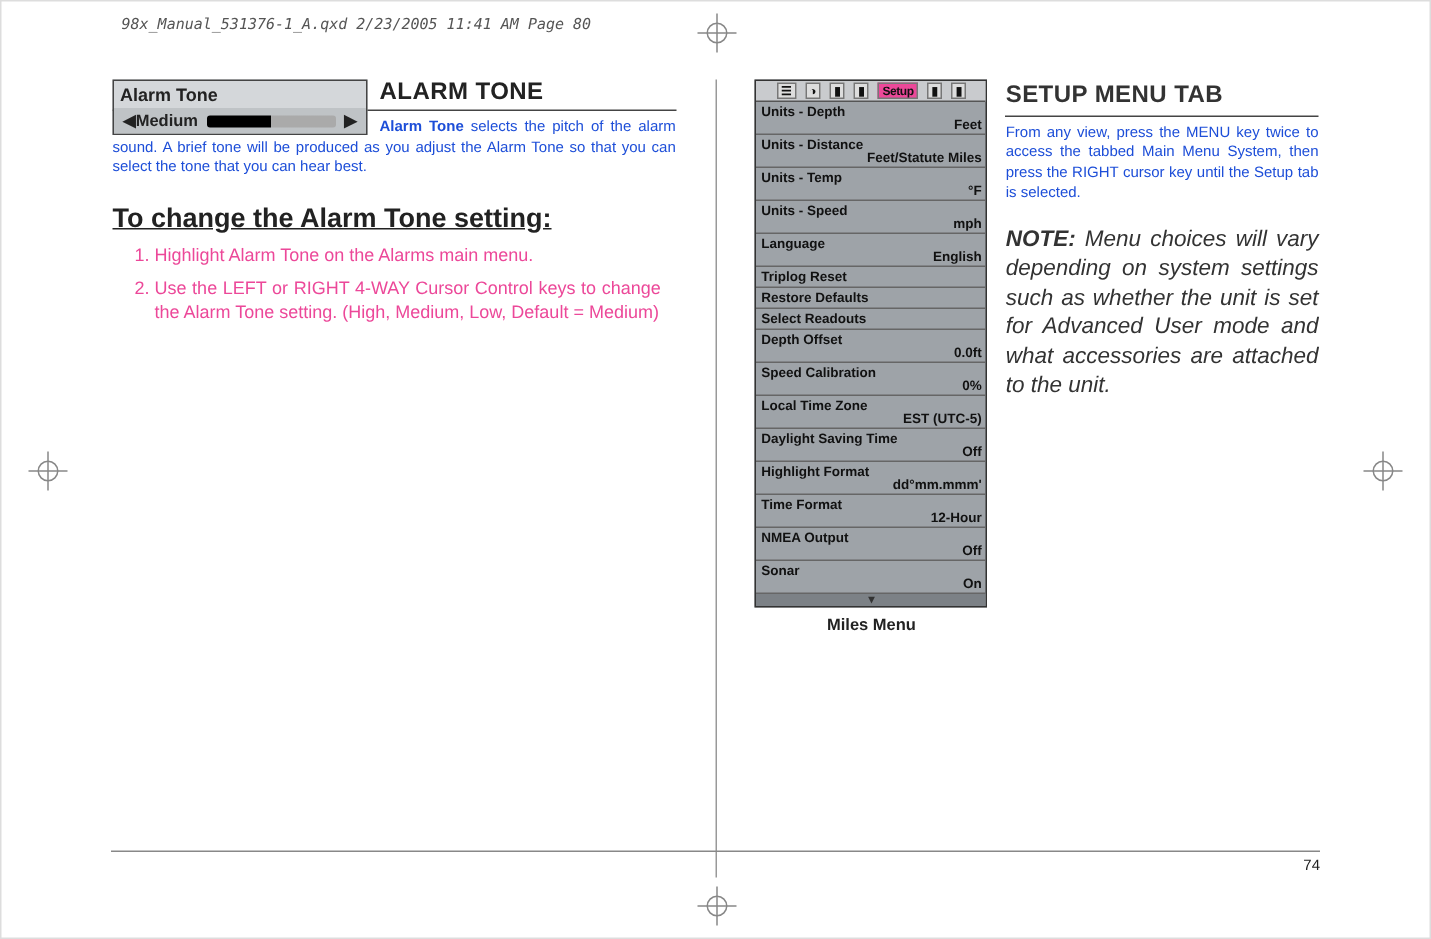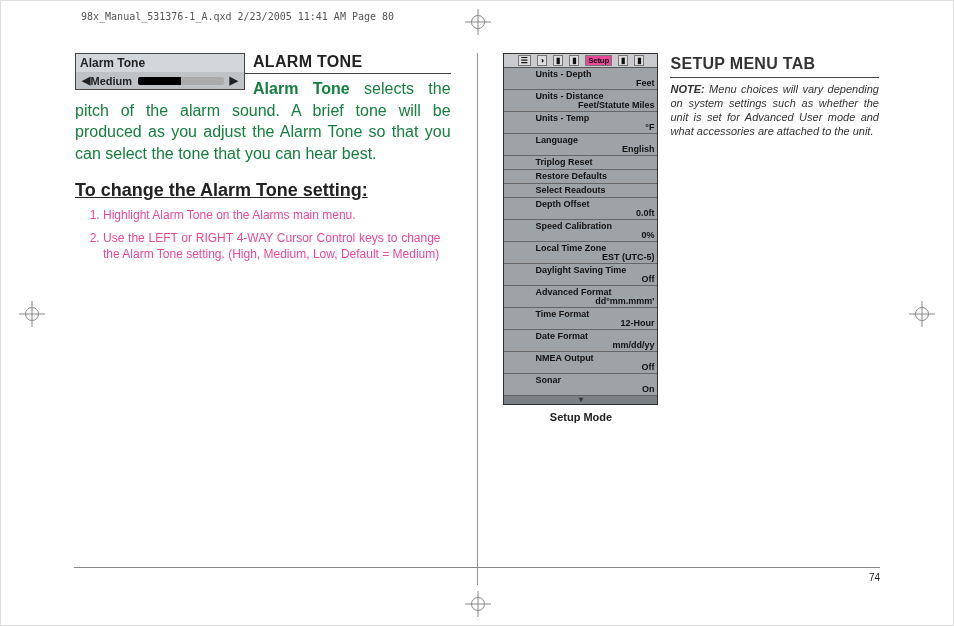--- a/index.html
+++ b/index.html
@@ -12,20 +12,21 @@
     color: #222;
     position: relative;
     border: 1px solid #ddd;
   }
   .header-line {
     position: absolute;
     top: 10px; left: 80px;
     font-size: 10px;
     color: #555;
     font-family: monospace;
+    font-style: italic;
   }
   .page-content {
     position: absolute;
     top: 52px;
     left: 74px;
     right: 74px;
     bottom: 40px;
     display: flex;
     gap: 20px;
   }
@@ -74,22 +75,22 @@
     font-size: 16px;
     letter-spacing: 0.3px;
   }
   .divider-under-heading {
     border-bottom: 1px solid #444;
     margin: 2px 0 4px;
   }
   .body-text {
     text-align: justify;
     line-height: 1.35;
-    font-size: 16px;
-    color: #15803d;
+    font-size: 10px;
+    color: #1d4ed8;
   }
   .body-text strong { font-weight: bold; }
   .sub-heading {
     font-weight: bold;
     text-decoration: underline;
     margin: 16px 0 6px;
     font-size: 18px;
   }
   ol.steps {
     margin-left: 28px;
@@ -139,21 +140,20 @@
   .setup-menu .row {
     border-bottom: 1px solid #666;
     padding: 1px 3px 0;
     min-height: 22px;
     display: flex;
     flex-direction: column;
   }
   .setup-menu .row.short { min-height: 14px; }
   .setup-menu .row .label {
     text-align: left;
-    margin-left: 28px;
   }
   .setup-menu .row .value {
     text-align: right;
     margin-top: -1px;
   }
   .setup-menu .footer-arrow {
     height: 8px;
     background: #7c8186;
     text-align: center;
     font-size: 8px;
@@ -168,21 +168,22 @@
   }
   .text-col {
     flex: 1;
     text-align: justify;
     line-height: 1.35;
     font-size: 12px;
     color: #333;
   }
   .note {
     font-style: italic;
-    font-size: 11px;
+    font-size: 15px;
+    margin-top: 14px;
     line-height: 1.3;
   }
   .note strong { font-style: italic; font-weight: bold; }
   .page-number {
     position: absolute;
     bottom: 42px;
     left: 0; right: 0;
     text-align: right;
     font-size: 10px;
     border-top: 1px solid #888;
@@ -283,20 +284,24 @@
               </div>
               <div class="row">
                 <div class="label">Units - Distance</div>
                 <div class="value">Feet/Statute Miles</div>
               </div>
               <div class="row">
                 <div class="label">Units - Temp</div>
                 <div class="value">°F</div>
               </div>
               <div class="row">
+                <div class="label">Units - Speed</div>
+                <div class="value">mph</div>
+              </div>
+              <div class="row">
                 <div class="label">Language</div>
                 <div class="value">English</div>
               </div>
               <div class="row short">
                 <div class="label">Triplog Reset</div>
               </div>
               <div class="row short">
                 <div class="label">Restore Defaults</div>
               </div>
               <div class="row short">
@@ -312,48 +317,45 @@
               </div>
               <div class="row">
                 <div class="label">Local Time Zone</div>
                 <div class="value">EST (UTC-5)</div>
               </div>
               <div class="row">
                 <div class="label">Daylight Saving Time</div>
                 <div class="value">Off</div>
               </div>
               <div class="row">
-                <div class="label">Advanced Format</div>
+                <div class="label">Highlight Format</div>
                 <div class="value">dd°mm.mmm'</div>
               </div>
               <div class="row">
                 <div class="label">Time Format</div>
                 <div class="value">12-Hour</div>
-              </div>
-              <div class="row">
-                <div class="label">Date Format</div>
-                <div class="value">mm/dd/yy</div>
               </div>
               <div class="row">
                 <div class="label">NMEA Output</div>
                 <div class="value">Off</div>
               </div>
               <div class="row">
                 <div class="label">Sonar</div>
                 <div class="value">On</div>
               </div>
             </div>
           <div class="footer-arrow">▾</div>
         </div>
-        <div class="menu-caption">Setup Mode</div>
+        <div class="menu-caption">Miles Menu</div>
       </div>
 
       <div class="text-col">
         <div class="heading">SETUP MENU TAB</div>
         <div class="divider-under-heading"></div>
+        <p class="body-text">From any view, press the MENU key twice to access the tabbed Main Menu System, then press the RIGHT cursor key until the Setup tab is selected.</p>
         <p class="note">
           <strong>NOTE:</strong><span> Menu choices will vary depending on system settings such as whether the unit is set for Advanced User mode and what accessories are attached to the unit.</span>
         </p>
       </div>
     </div>
   </div>
 
 </div>
 
 <div class="page-number">74</div>

